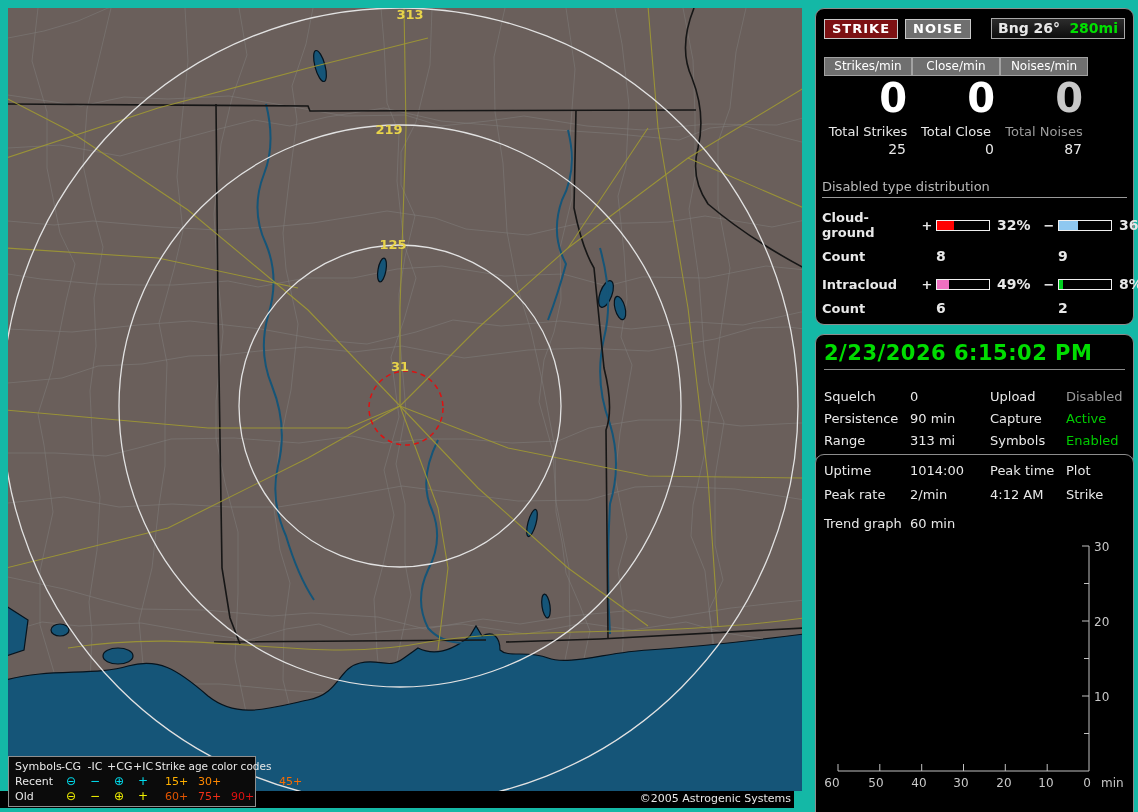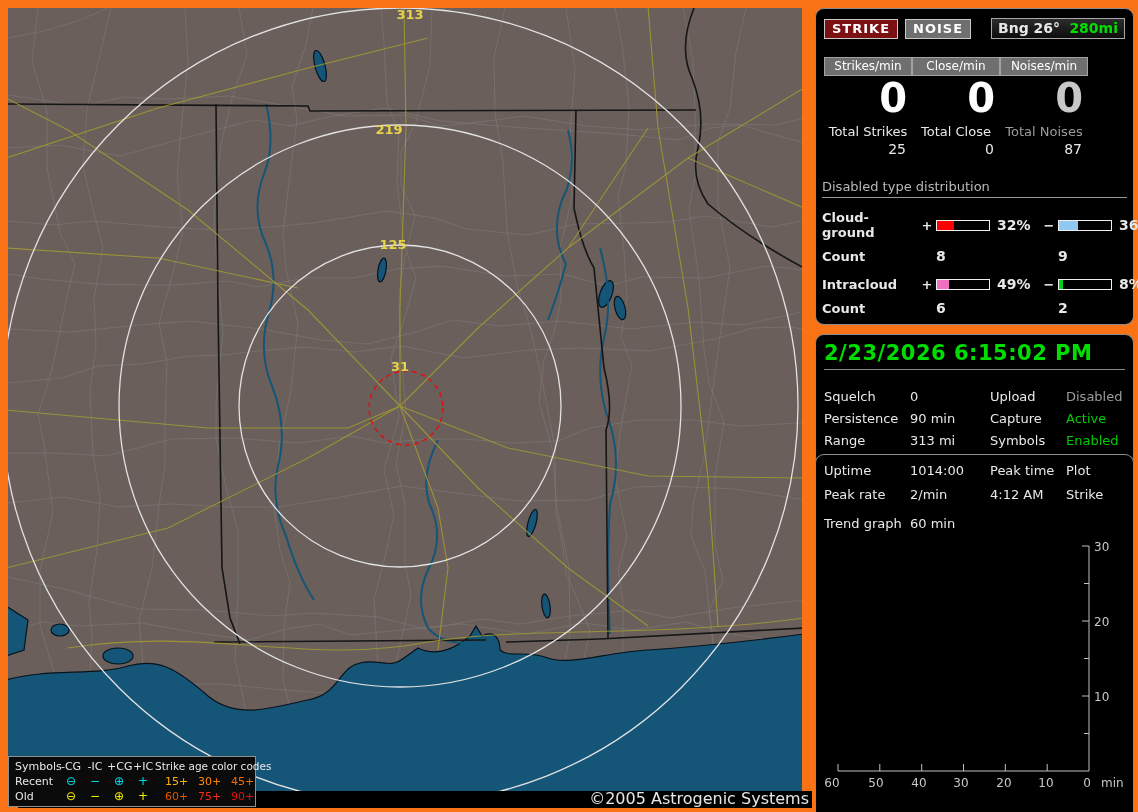--- a/index.html
+++ b/index.html
@@ -1,24 +1,24 @@
 <!DOCTYPE html>
 <html><head>
 <meta charset="utf-8">
 <style>
   * { margin:0; padding:0; box-sizing:border-box; }
   html,body { background:#000; width:1138px; height:812px; overflow:hidden;
               font-family:"DejaVu Sans","Liberation Sans",sans-serif; }
-  #stage { position:absolute; left:0; top:0; width:1138px; height:812px; background:#f97316; }
+  #stage { position:absolute; left:0; top:0; width:1138px; height:812px; background:#14b8a6; }
 
   
   #map-wrap { position:absolute; left:8px; top:8px; width:794px; height:783px; overflow:hidden; background:#6a5f5b; }
   #map-wrap svg { display:block; }
-  #copyright-bar { position:absolute; left:18px; top:791px; width:794px; height:17px; background:#000;
-                   color:#e6e6e6; font-size:16px; text-align:right; padding-right:3px; line-height:16px; }
+  #copyright-bar { position:absolute; left:0; top:791px; width:794px; height:17px; background:#000;
+                   color:#e6e6e6; font-size:11px; text-align:right; padding-right:3px; line-height:16px; }
 
   
   #legend { position:absolute; left:8px; top:756px; width:248px; height:51px;
             background:#0b0b0b; border:1px solid #8f8f8f; font-size:11px; color:#e8e8e8;
             padding:2px 0 0 6px; }
   .lg-row { display:grid; grid-template-columns:44px 24px 24px 24px 24px 10px 33px 33px 33px;
             height:15px; line-height:15px; align-items:center; }
   .lg-c { text-align:center; }
   .lg-age-header { grid-column:6 / 10; font-size:10.5px; white-space:nowrap; }
   .lg-sym { font-size:12px; line-height:13px; }
@@ -198,21 +198,21 @@
     </div>
     <div class="lg-row">
       <span>Recent</span>
       <span class="lg-c lg-sym" style="color: rgb(0, 223, 240);">⊖</span>
       <span class="lg-c lg-sym" style="color: rgb(0, 223, 240);">−</span>
       <span class="lg-c lg-sym" style="color: rgb(0, 223, 240);">⊕</span>
       <span class="lg-c lg-sym" style="color: rgb(0, 223, 240);">+</span>
       <span></span>
       <span style="color: rgb(255, 176, 0);">15+</span>
       <span style="color: rgb(255, 136, 0);">30+</span>
-      <span style="color: rgb(247, 107, 0);">45+</span>
+      <span style="color: rgb(247, 107, 0); margin-left: 48px;">45+</span>
     </div>
     <div class="lg-row">
       <span>Old</span>
       <span class="lg-c lg-sym" style="color: rgb(240, 240, 0);">⊖</span>
       <span class="lg-c lg-sym" style="color: rgb(240, 240, 0);">−</span>
       <span class="lg-c lg-sym" style="color: rgb(240, 240, 0);">⊕</span>
       <span class="lg-c lg-sym" style="color: rgb(240, 240, 0);">+</span>
       <span></span>
       <span style="color: rgb(226, 84, 0);">60+</span>
       <span style="color: rgb(240, 48, 24);">75+</span>

